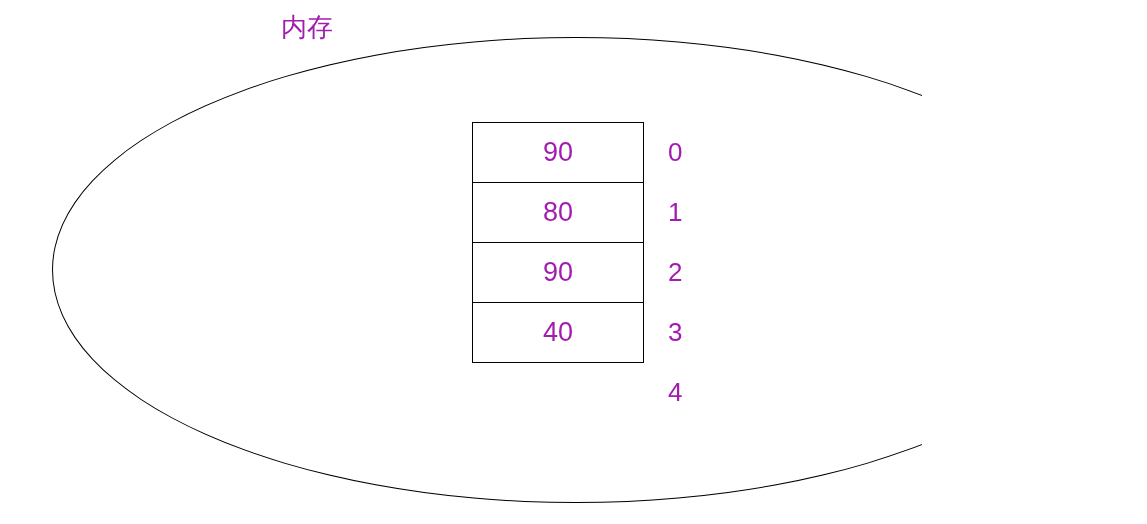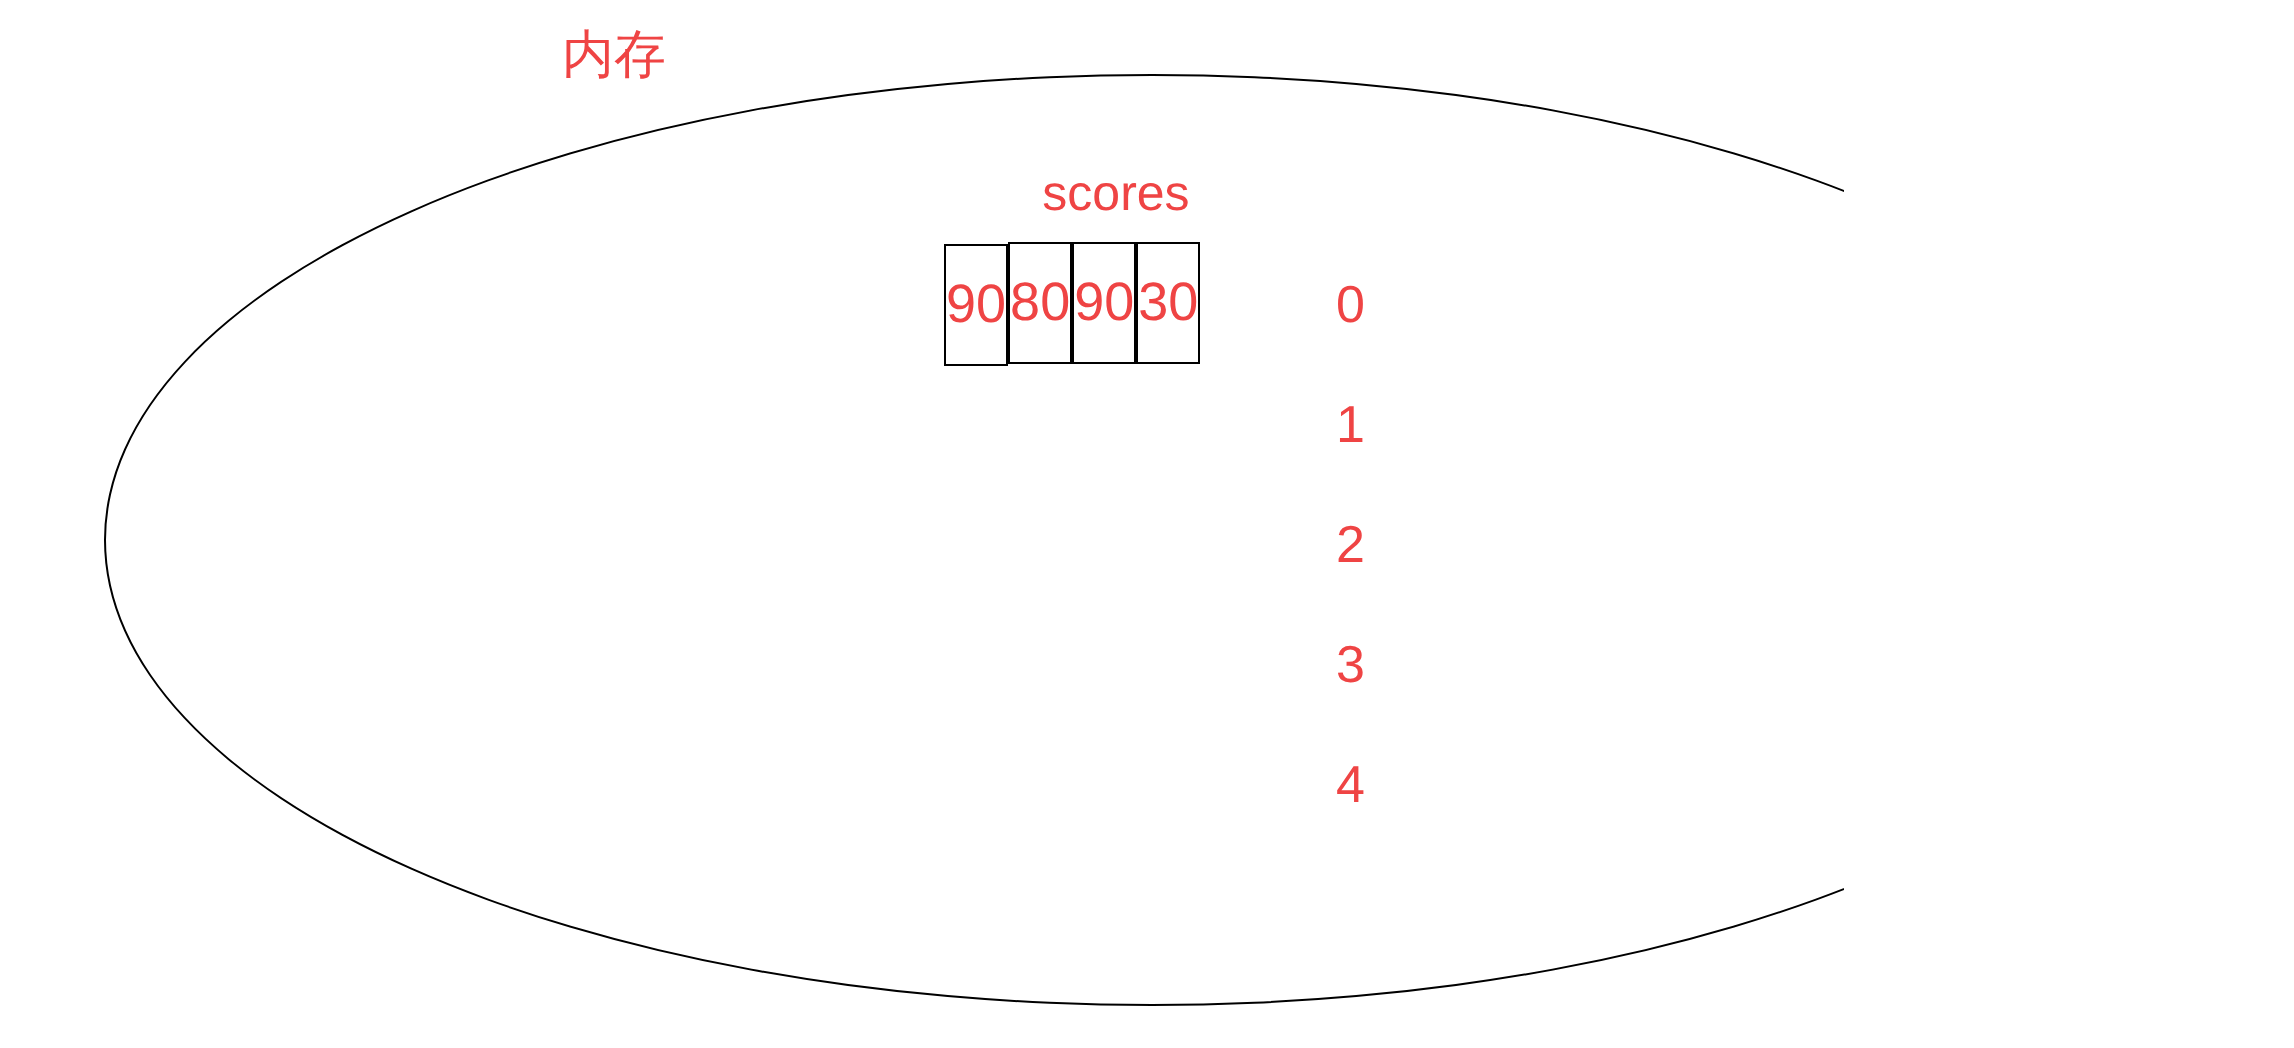--- a/index.html
+++ b/index.html
@@ -6,21 +6,21 @@
     margin: 0;
     padding: 0;
     background: #ffffff;
   }
   .canvas {
     position: relative;
     width: 922px;
     height: 524px;
     background: #ffffff;
     font-family: "Liberation Sans", "DejaVu Sans", sans-serif;
-    color: #ef4444;
+    color: #a21caf;
     overflow: hidden;
   }
   .memory-ellipse {
     position: absolute;
     left: 52px;
     top: 37px;
     width: 1046px;
     height: 464px;
     border: 1px solid #000000;
     border-radius: 50%;
@@ -42,20 +42,21 @@
     text-align: center;
     font-size: 25px;
     line-height: 30px;
   }
   .array-box {
     position: absolute;
     left: 472px;
     top: 122px;
     width: 172px;
     display: flex;
+    flex-direction: column;
   }
   .array-cell {
     box-sizing: border-box;
     height: 61px;
     border: 1px solid #000000;
     margin-top: -1px;
     display: flex;
     align-items: center;
     justify-content: center;
     font-size: 27px;
@@ -82,34 +83,33 @@
 </style>
 </head>
 <body>
 
 <div class="canvas">
 
   <div class="memory-ellipse"></div>
 
   <div class="memory-label">内存</div>
 
-  <div class="array-title">scores</div>
 
   <div class="array-box">
     <div class="array-cell">
       <span>90</span>
     </div>
     <div class="array-cell">
       <span>80</span>
     </div>
     <div class="array-cell">
       <span>90</span>
     </div>
     <div class="array-cell">
-      <span>30</span>
+      <span>40</span>
     </div>
   </div>
 
   <div class="index-column">
     <div class="index-label">0</div>
     <div class="index-label">1</div>
     <div class="index-label">2</div>
     <div class="index-label">3</div>
     <div class="index-label">4</div>
   </div>

